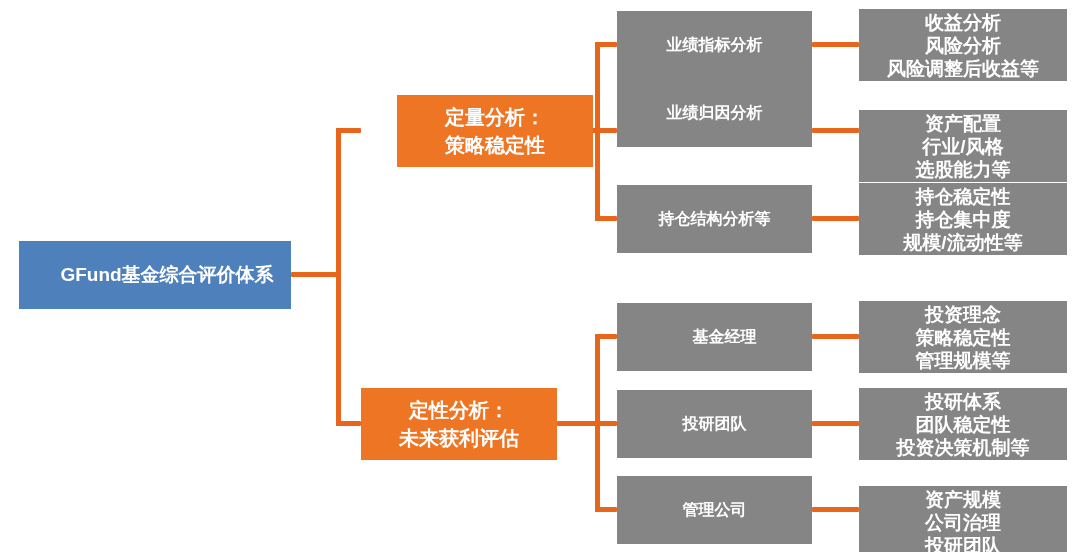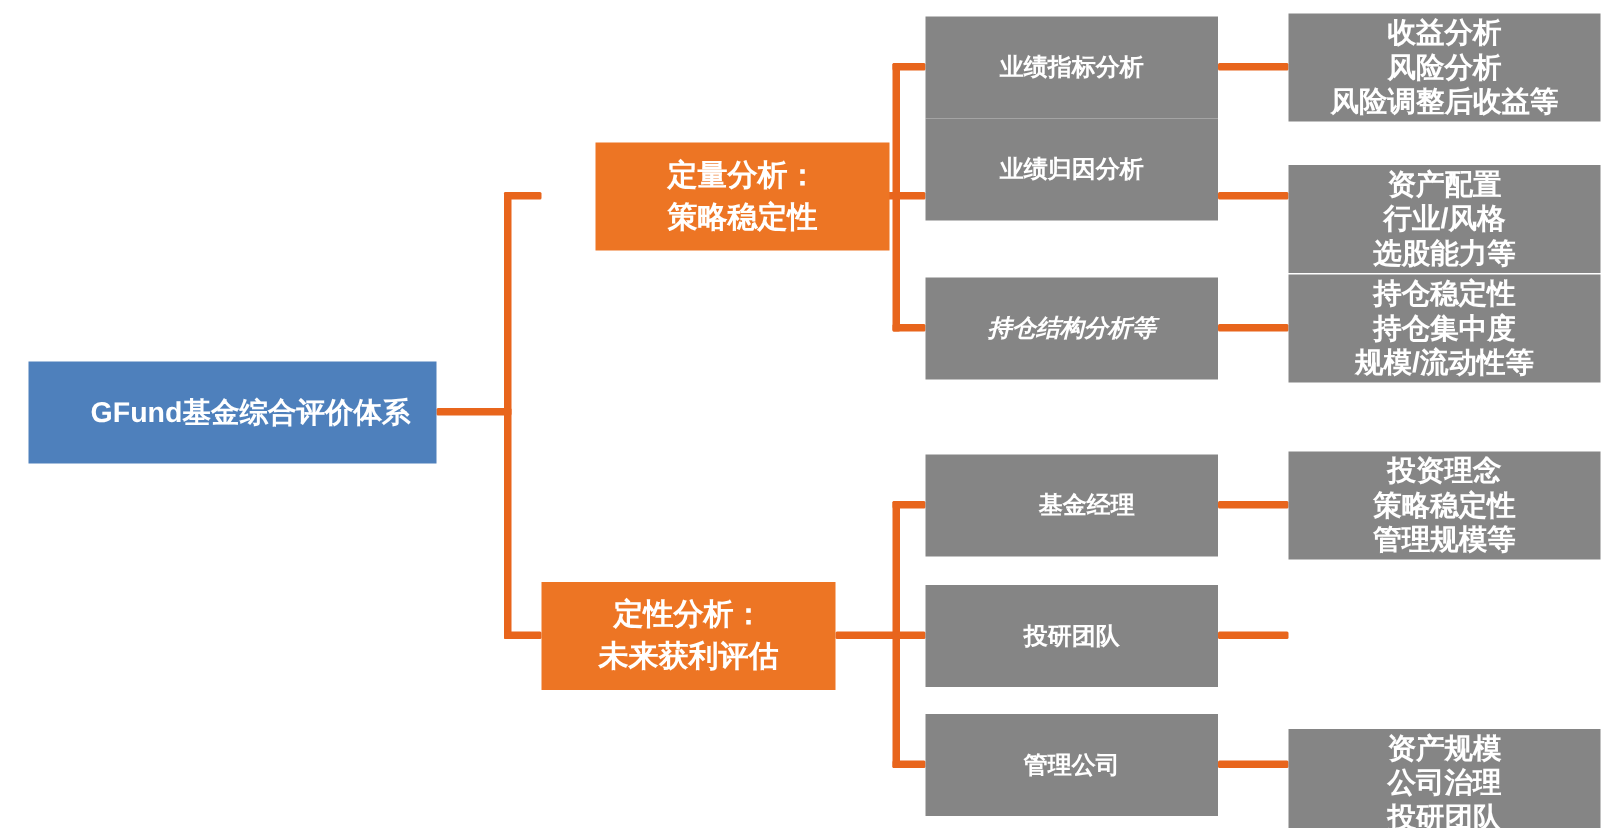--- a/index.html
+++ b/index.html
@@ -41,21 +41,21 @@
     font-size:20px;
     line-height:28px;
   }
   .node-branch.b1{left:361px; top:95px;margin-left:36px;}
   .node-branch.b2{left:361px; top:388px;}
   .node-cat{
     left:617px; width:195px; height:68px;
     background:var(--color-category);
     font-size:16px;
   }
-  .node-cat.r1{top:11px;}  .node-cat.r2{top:79px;}  .node-cat.r3{top:185px;font-style:italic;}
+  .node-cat.r1{top:11px;}  .node-cat.r2{top:79px;}  .node-cat.r3{top:185px;}
   .node-cat.r4{top:303px;padding-left:20px;} .node-cat.r5{top:390px;} .node-cat.r6{top:476px;}
   .node-detail{
     left:859px; width:208px; height:72px;
     background:var(--color-category);
     font-size:19px;
     line-height:23px;
   }
   .node-detail.r1{top:9px;}   .node-detail.r2{top:110px;}  .node-detail.r3{top:183px;}
   .node-detail.r4{top:301px;} .node-detail.r5{top:388px;} .node-detail.r6{top:474px;margin-top:12px;}
   .line{
@@ -138,19 +138,24 @@
   <div class="node node-detail r3">
     <span>持仓稳定性</span>
     <span>持仓集中度</span>
     <span>规模/流动性等</span>
   </div>
   <div class="node node-detail r4">
     <span>投资理念</span>
     <span>策略稳定性</span>
     <span>管理规模等</span>
   </div>
+  <div class="node node-detail r5">
+    <span>投研体系</span>
+    <span>团队稳定性</span>
+    <span>投资决策机制等</span>
+  </div>
   <div class="node node-detail r6">
     <span>资产规模</span>
     <span>公司治理</span>
     <span>投研团队</span>
   </div>
 
 </div>
 
 </body></html>

